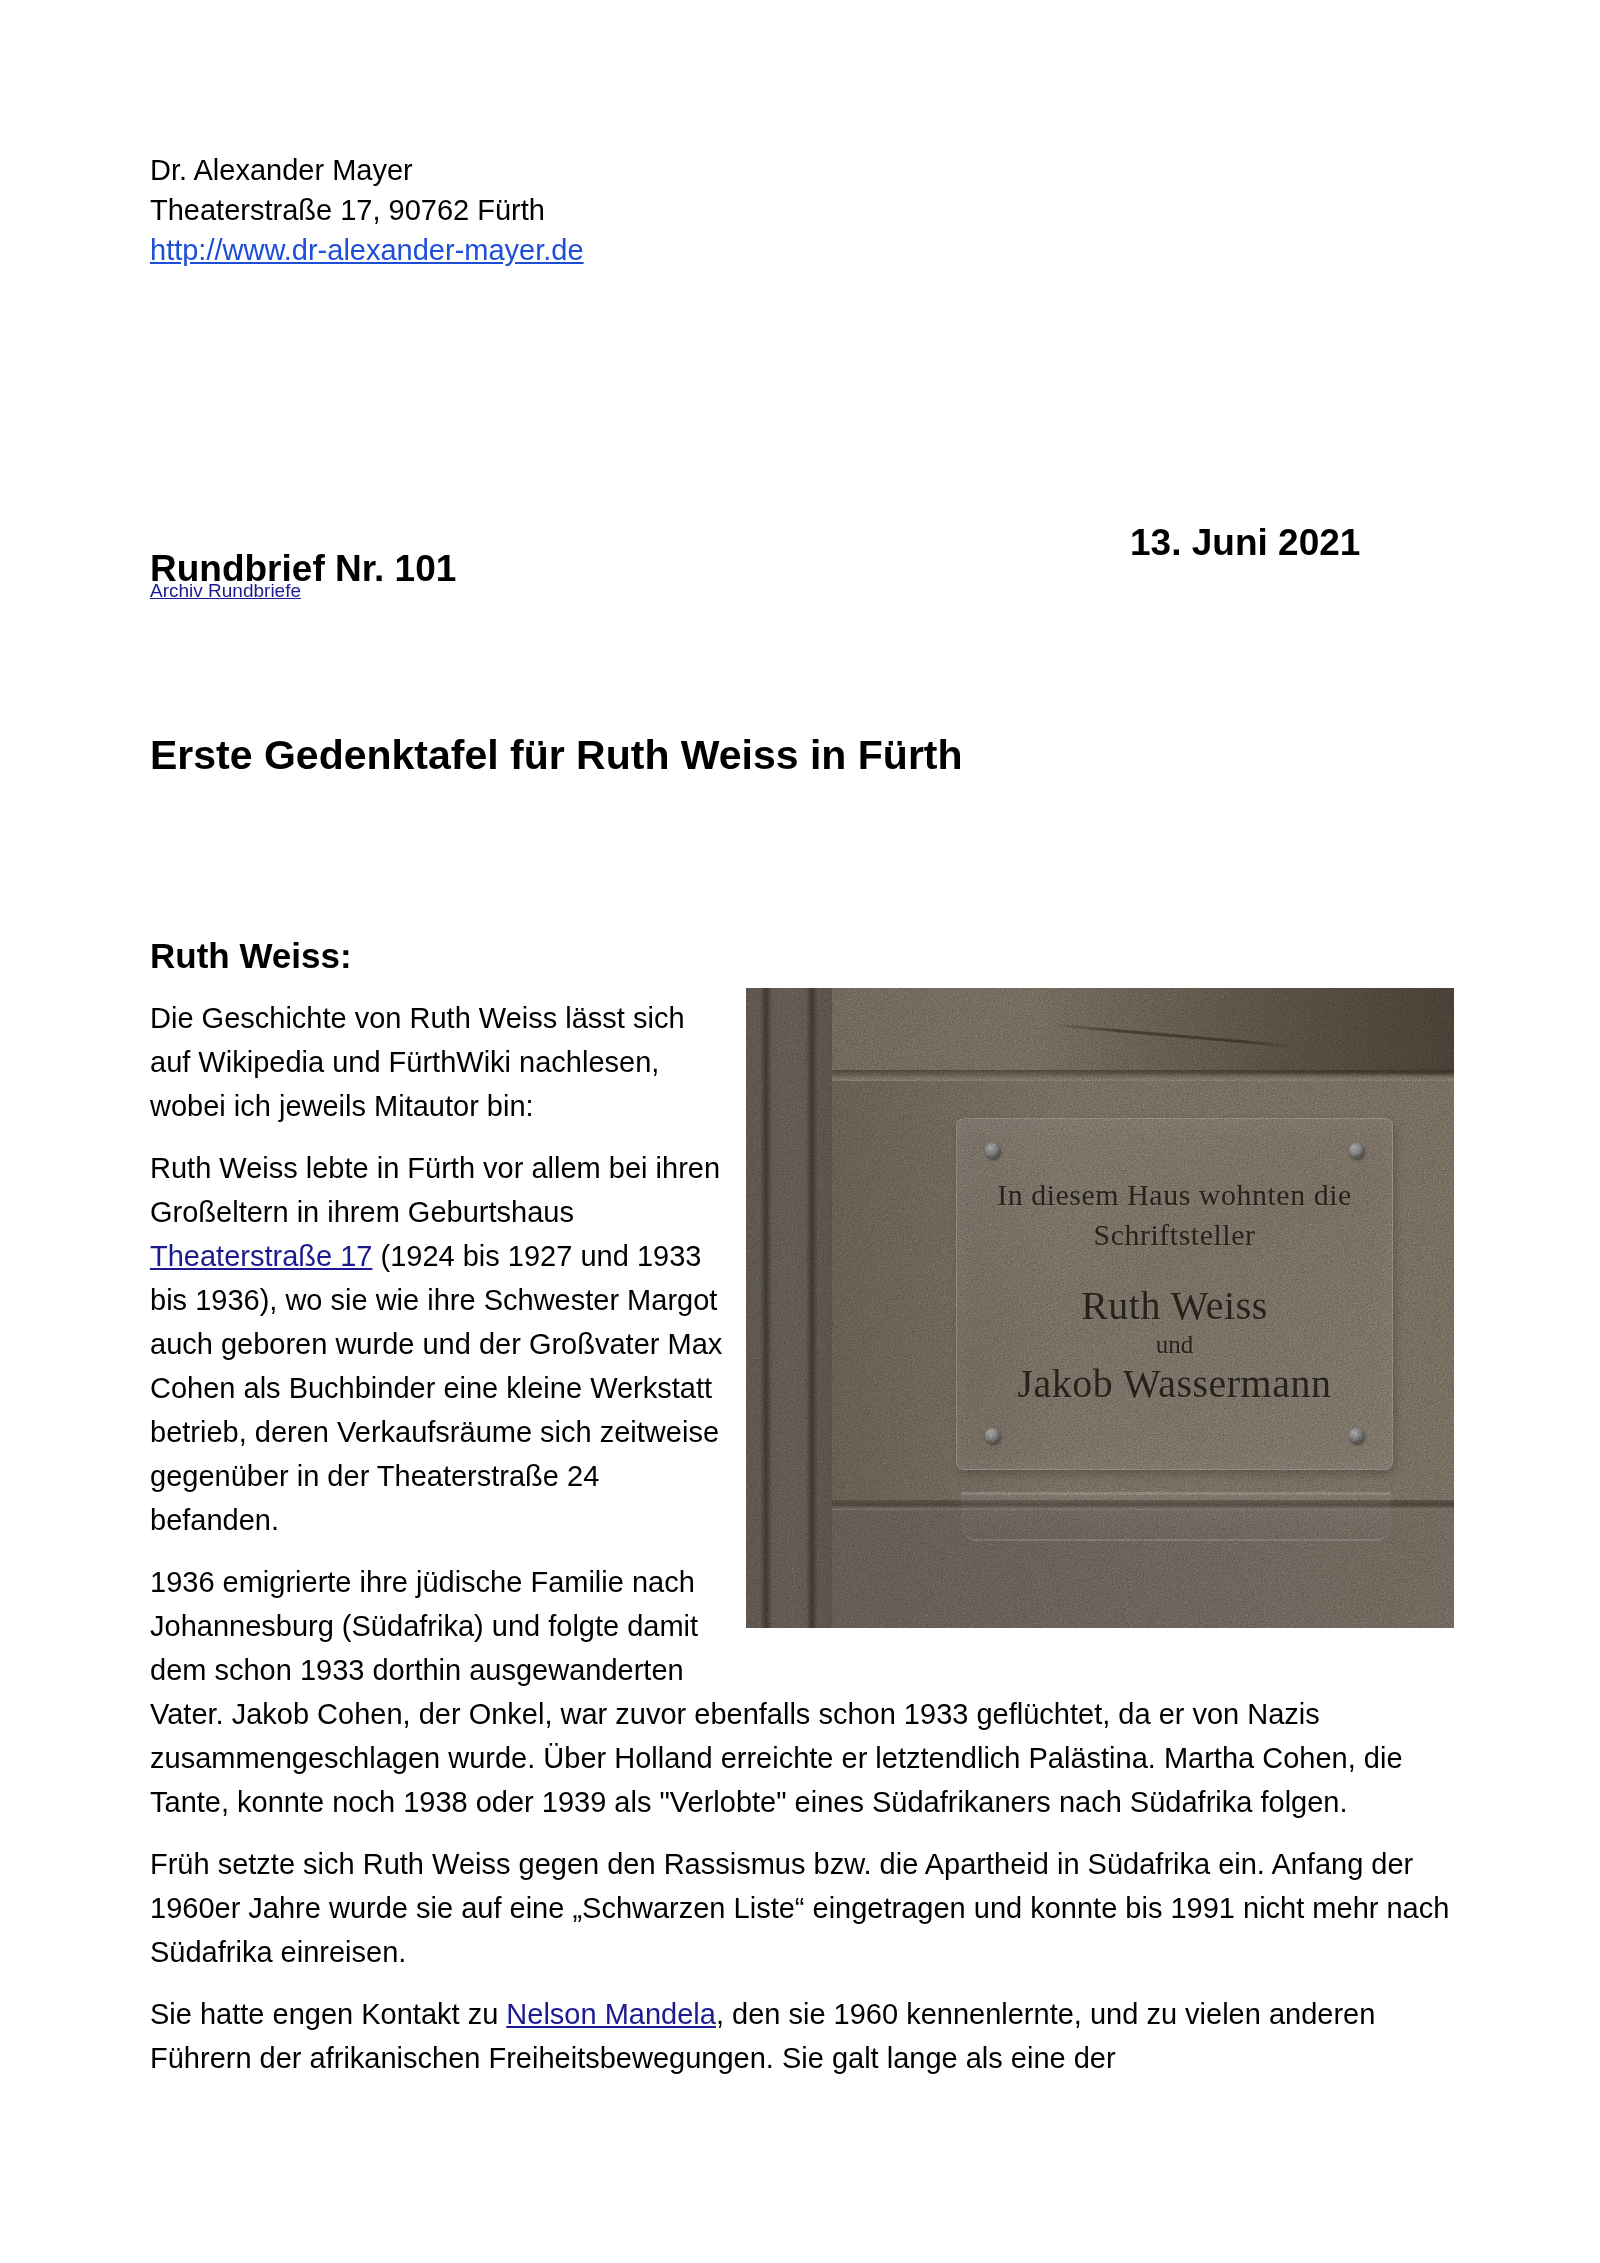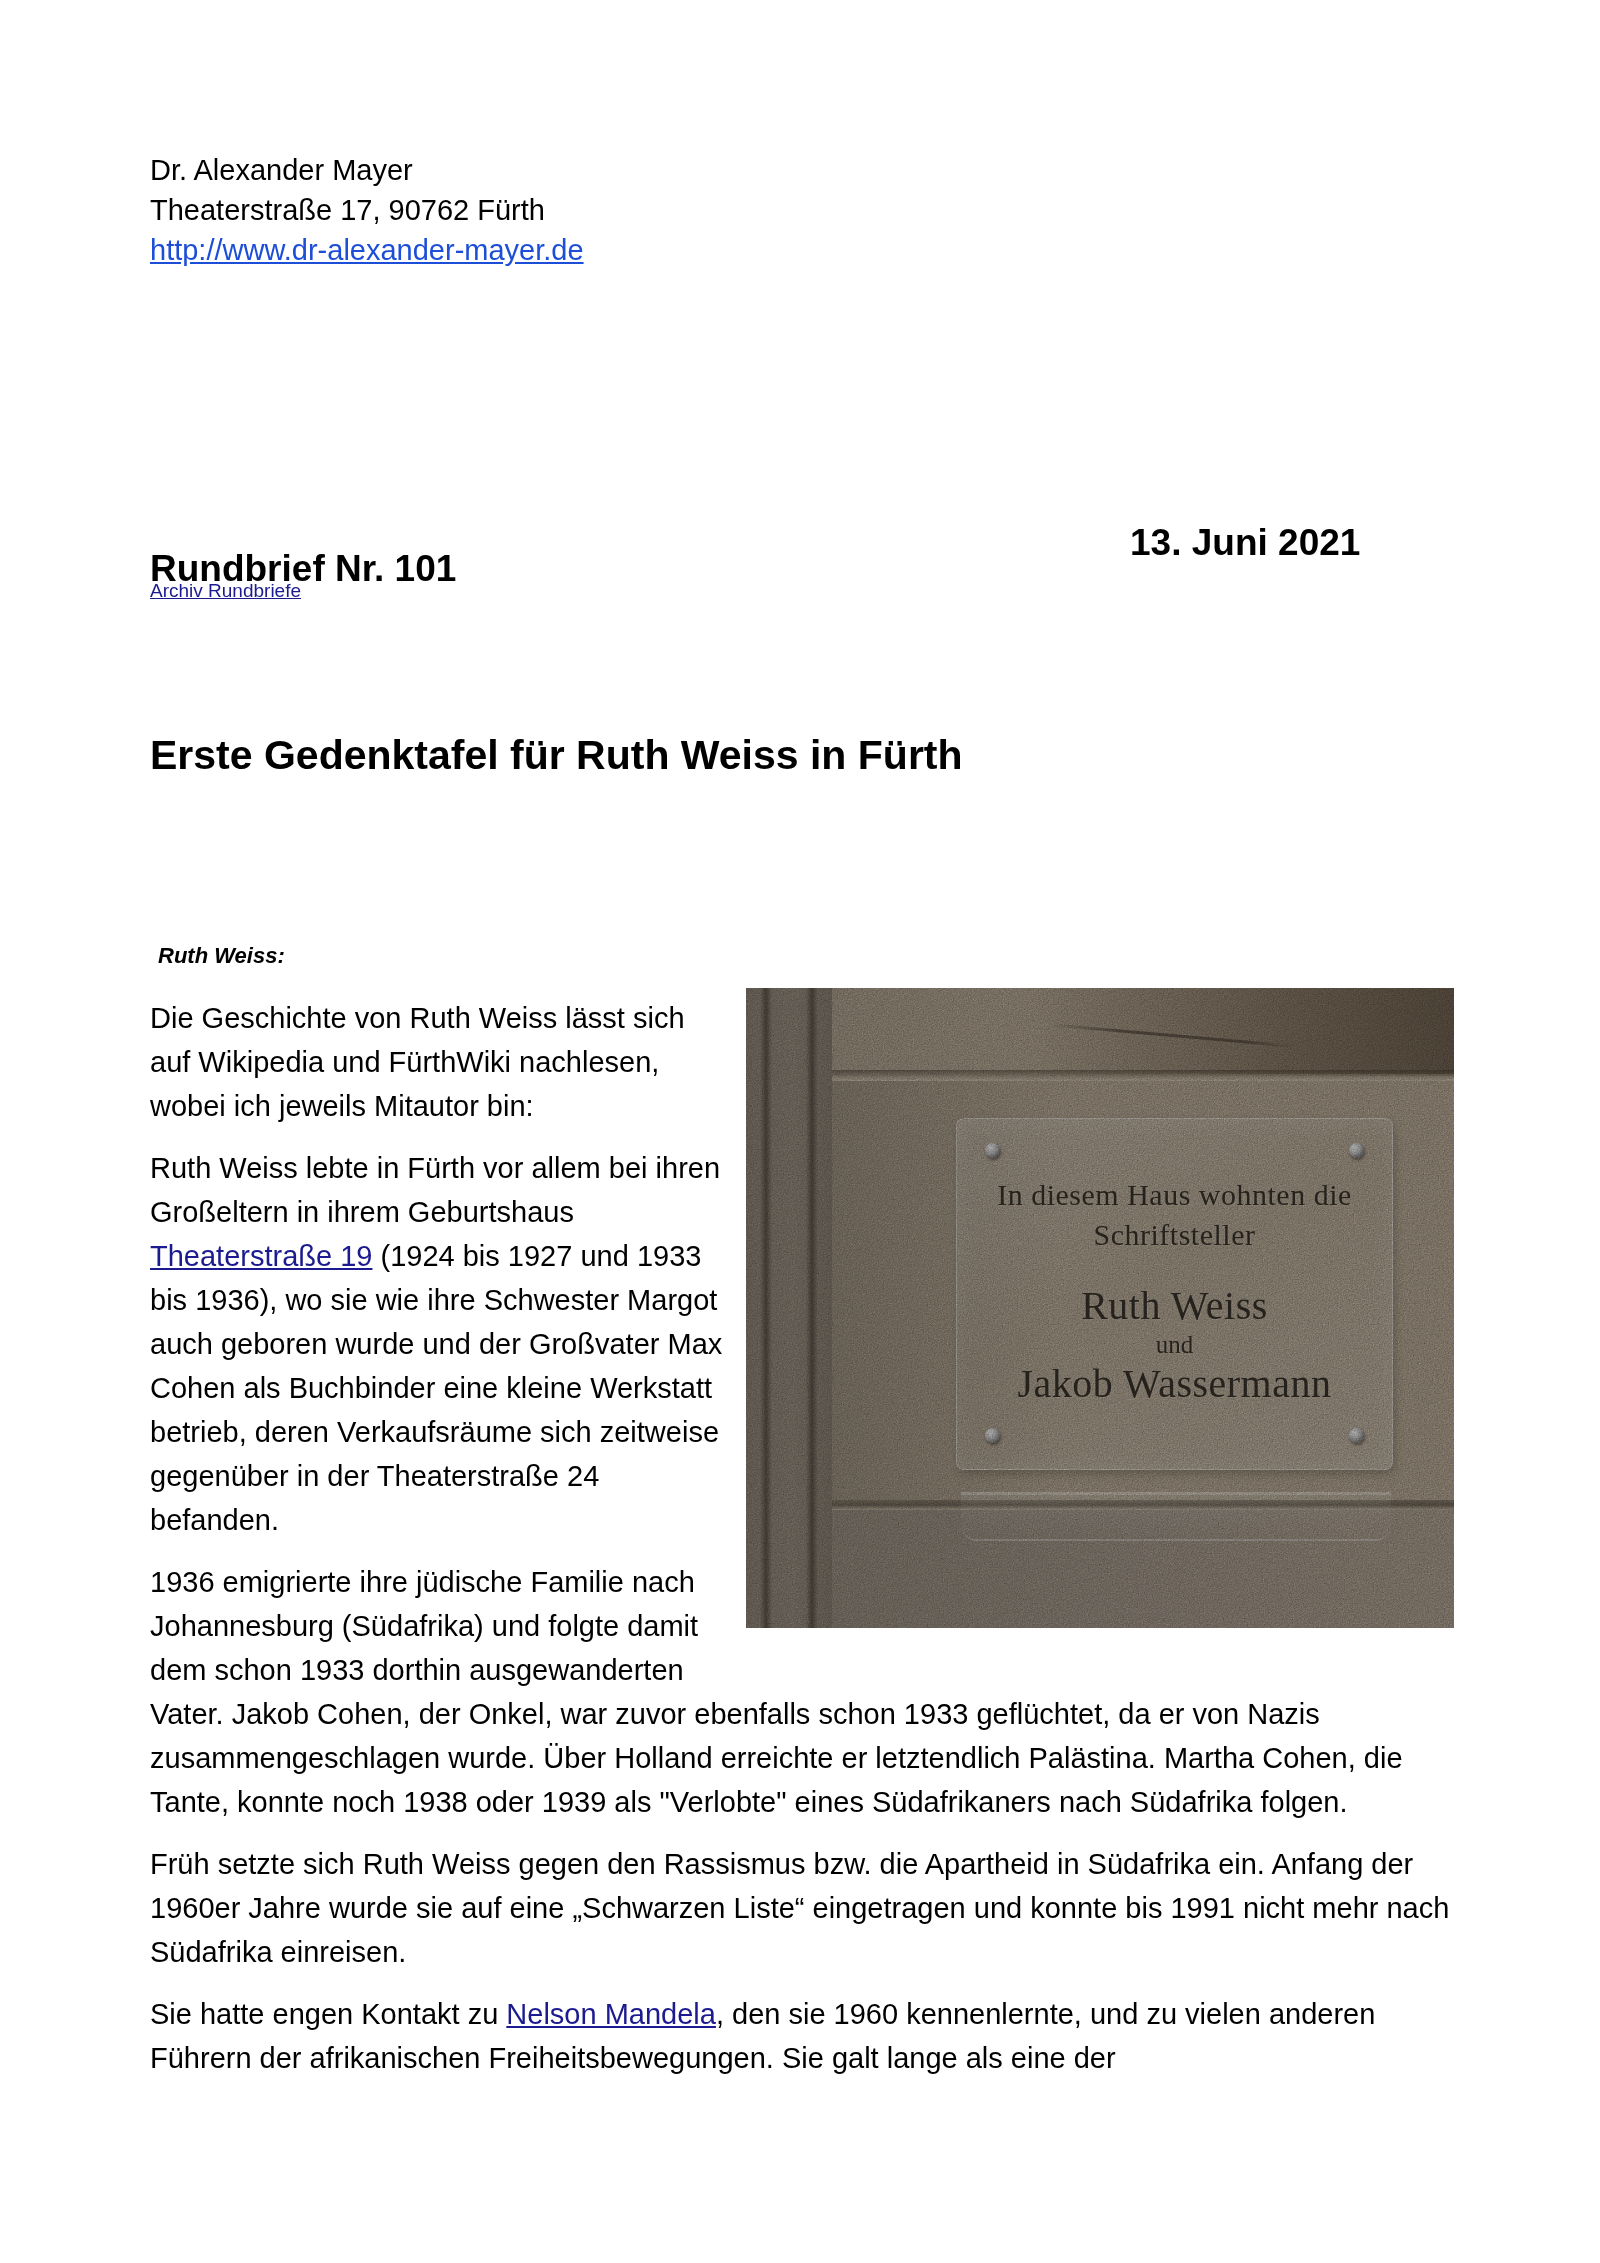--- a/index.html
+++ b/index.html
@@ -10,21 +10,21 @@
   .link{color:#1d4ed8;text-decoration:underline;cursor:pointer;}
   .link-navy{color:#1b1b8f;text-decoration:underline;cursor:pointer;}
 
   .nl-title{position:absolute;left:150px;top:548px;font-size:37px;font-weight:bold;}
   .nl-date{position:absolute;left:1130px;top:522px;font-size:37px;font-weight:bold;}
   .archive{position:absolute;left:150px;top:580px;font-size:19px;font-weight:normal;}
 
   .headline{position:absolute;left:150px;top:732px;font-size:41px;font-weight:bold;margin:0;}
 
   .content{position:absolute;left:150px;top:938px;width:1300px;font-size:29px;line-height:44px;}
-  .content h3{font-size:22px;line-height:36px;font-weight:bold;margin:0 0 22px 8px;font-style:italic;}
+  .content h3{font-size:35px;line-height:36px;font-weight:bold;margin:0 0 22px 0;}
   .content p{margin:0 0 18px 0;}
 
   
   .photo-figure{float:right;width:830px;height:640px;margin:-8px -126px 26px 18px;
                 position:relative;overflow:hidden;background:#b4a693;}
   .ph-top{position:absolute;left:0;top:0;right:0;height:88px;
           background:linear-gradient(90deg,#a79a89 0%,#b2a492 30%,#ab9c89 60%,#93846f 100%);}
   .ph-topdark{position:absolute;left:290px;top:0;width:540px;height:86px;
           background:linear-gradient(90deg,rgba(86,70,54,0) 0%,rgba(86,70,54,0.40) 45%,rgba(64,51,38,0.6) 100%);}
   .ph-mortar1{position:absolute;left:0;top:82px;right:0;height:11px;
@@ -123,21 +123,21 @@
         <filter id="noise">
           <feTurbulence type="fractalNoise" baseFrequency="0.8" numOctaves="3" stitchTiles="stitch"></feTurbulence>
           <feColorMatrix type="matrix" values="0 0 0 0 0  0 0 0 0 0  0 0 0 0 0  0.22 0.22 0.22 0 0"></feColorMatrix>
         </filter>
         <rect width="830" height="640" filter="url(#noise)"></rect>
       </svg>
     </div>
 
     <p>Die Geschichte von Ruth Weiss lässt sich auf Wikipedia und FürthWiki nachlesen, wobei ich jeweils Mitautor bin:</p>
 
-    <p><span>Ruth Weiss lebte in Fürth vor allem bei ihren Großeltern in ihrem Geburtshaus </span><a class="link-navy">Theaterstraße 19</a><span> (1924 bis 1927 und 1933 bis 1936), wo sie wie ihre Schwester Margot auch geboren wurde und der Großvater Max Cohen als Buchbinder eine kleine Werkstatt betrieb, deren Verkaufsräume sich zeitweise gegenüber in der Theaterstraße 24 befanden.</span></p>
+    <p><span>Ruth Weiss lebte in Fürth vor allem bei ihren Großeltern in ihrem Geburtshaus </span><a class="link-navy">Theaterstraße 17</a><span> (1924 bis 1927 und 1933 bis 1936), wo sie wie ihre Schwester Margot auch geboren wurde und der Großvater Max Cohen als Buchbinder eine kleine Werkstatt betrieb, deren Verkaufsräume sich zeitweise gegenüber in der Theaterstraße 24 befanden.</span></p>
 
     <p>1936 emigrierte ihre jüdische Familie nach Johannesburg (Südafrika) und folgte damit dem schon 1933 dorthin ausgewanderten Vater. Jakob Cohen, der Onkel, war zuvor ebenfalls schon 1933 geflüchtet, da er von Nazis zusammengeschlagen wurde. Über Holland erreichte er letztendlich Palästina. Martha Cohen, die Tante, konnte noch 1938 oder 1939 als "Verlobte" eines Südafrikaners nach Südafrika folgen.</p>
 
     <p>Früh setzte sich Ruth Weiss gegen den Rassismus bzw. die Apartheid in Südafrika ein. Anfang der 1960er Jahre wurde sie auf eine „Schwarzen Liste“ eingetragen und konnte bis 1991 nicht mehr nach Südafrika einreisen.</p>
 
     <p><span>Sie hatte engen Kontakt zu </span><a class="link-navy">Nelson Mandela</a><span>, den sie 1960 kennenlernte, und zu vielen anderen Führern der afrikanischen Freiheitsbewegungen. Sie galt lange als eine der</span></p>
   </div>
 
 </div>
 

